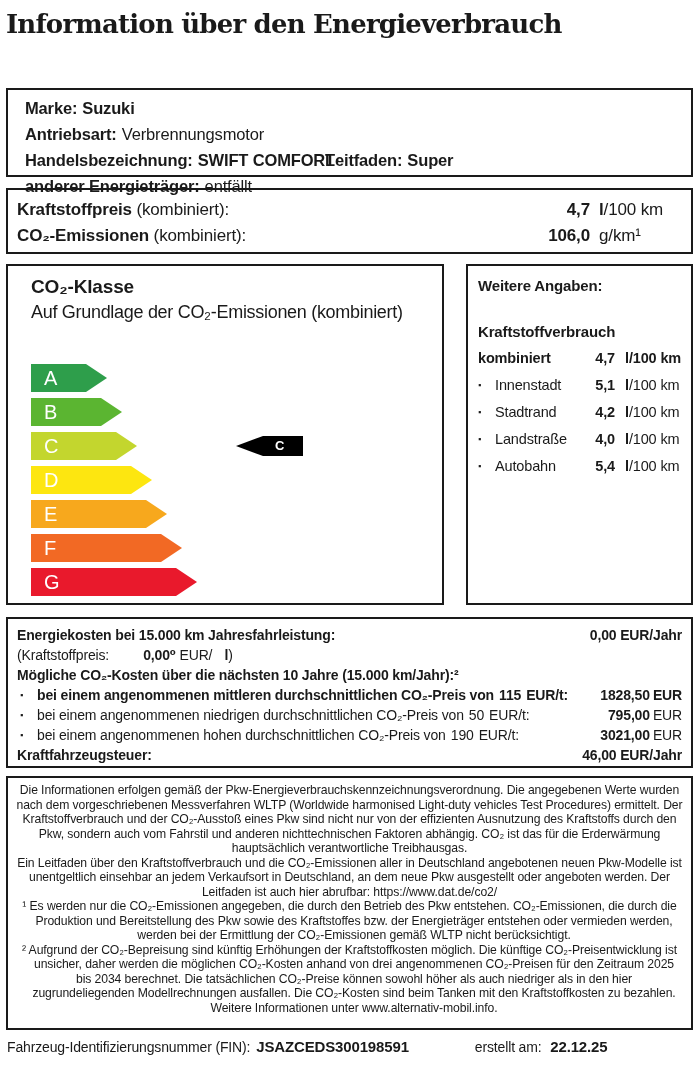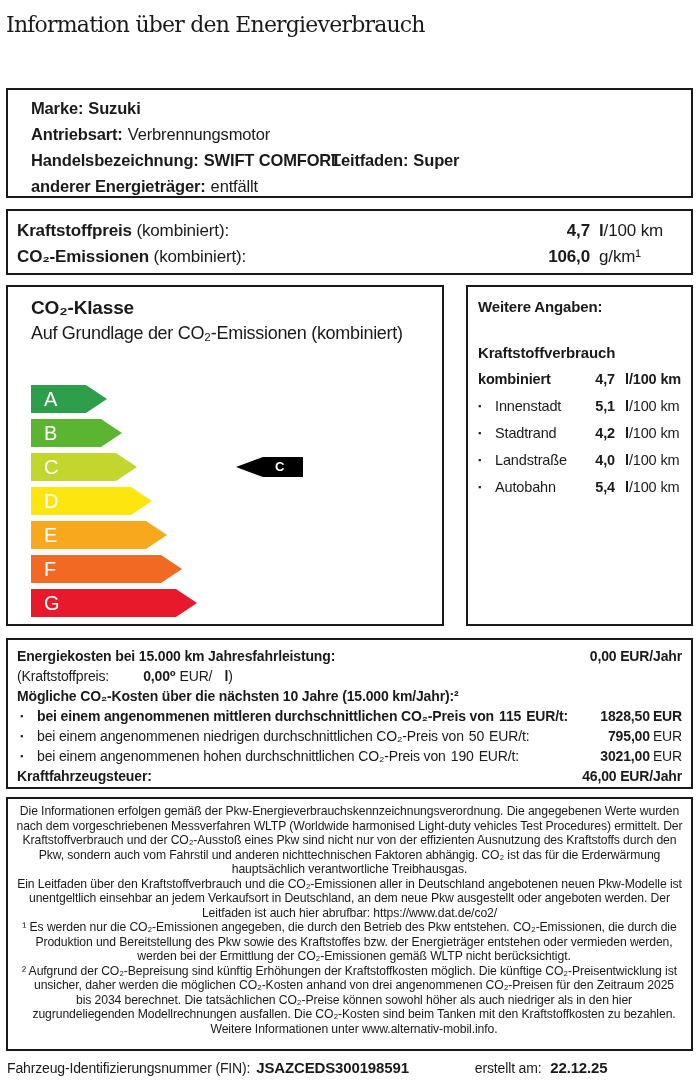--- a/index.html
+++ b/index.html
@@ -9,26 +9,26 @@
     font-family: "Liberation Sans", "DejaVu Sans", sans-serif;
     color: #1a1a1a; letter-spacing: -0.15px;
   }
   .page { width: 700px; height: 1080px; padding: 5px 7px 0 6px; }
   .b { font-weight: 700; }
   .box { border: 2px solid #1a1a1a; background: #fff; }
 
   
   .title {
     font-family: "DejaVu Serif", "Liberation Serif", serif;
-    font-weight: 400; font-size: 22px; line-height: 39px;
+    font-weight: 700; font-size: 26px; line-height: 39px;
     letter-spacing: -0.8px; margin-bottom: 16px;
   }
 
   
-  .vehicle-box { padding: 5px 23px; height: 110px; margin-bottom: 11px; margin-top: 44px; }
+  .vehicle-box { padding: 5px 17px; height: 89px; margin-bottom: 11px; margin-top: 44px; }
   .vehicle-grid { display: grid; grid-template-columns: 300px 1fr; }
   .vehicle-grid .cell { font-size: 16.5px; line-height: 26px; white-space: nowrap; }
   .vehicle-grid .span2 { grid-column: 1 / span 2; }
   .cell .lbl { font-weight: 700; }
   .cell .val { margin-left: 5px; }
 
   
   .summary-box { padding: 7px 9px; height: 66px; margin-bottom: 10px; }
   .summary-row { display: flex; font-size: 17px; line-height: 26px; }
   .summary-row .slabel { flex: 1; }

